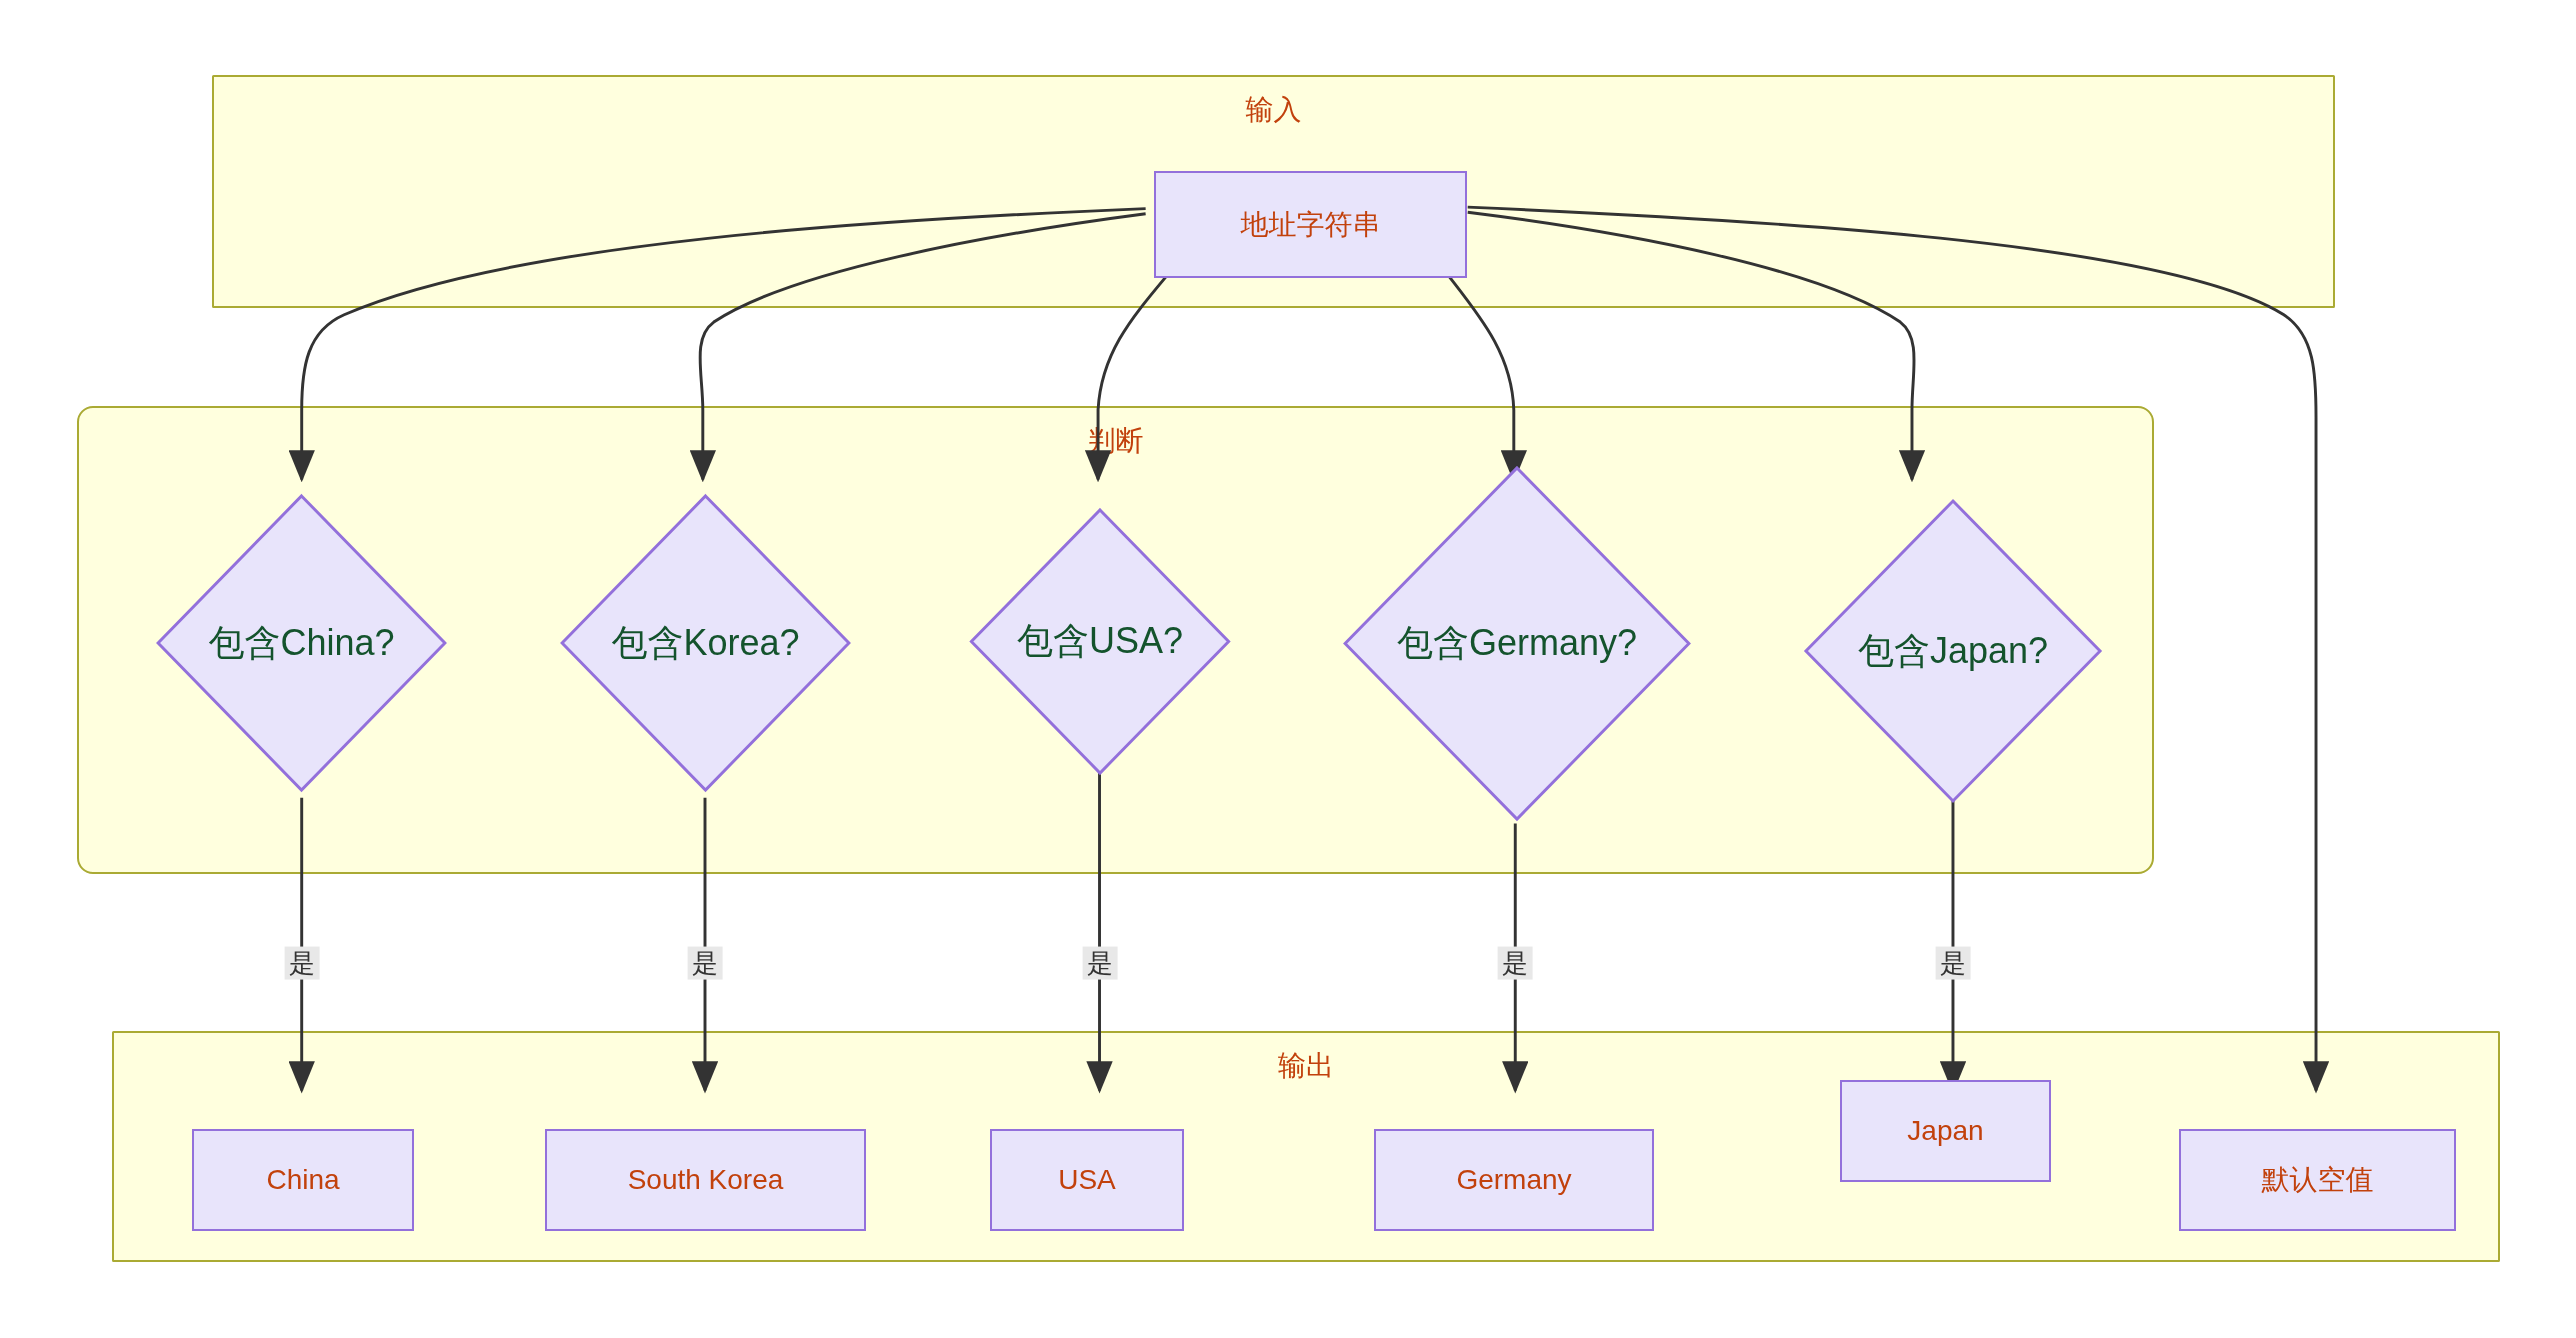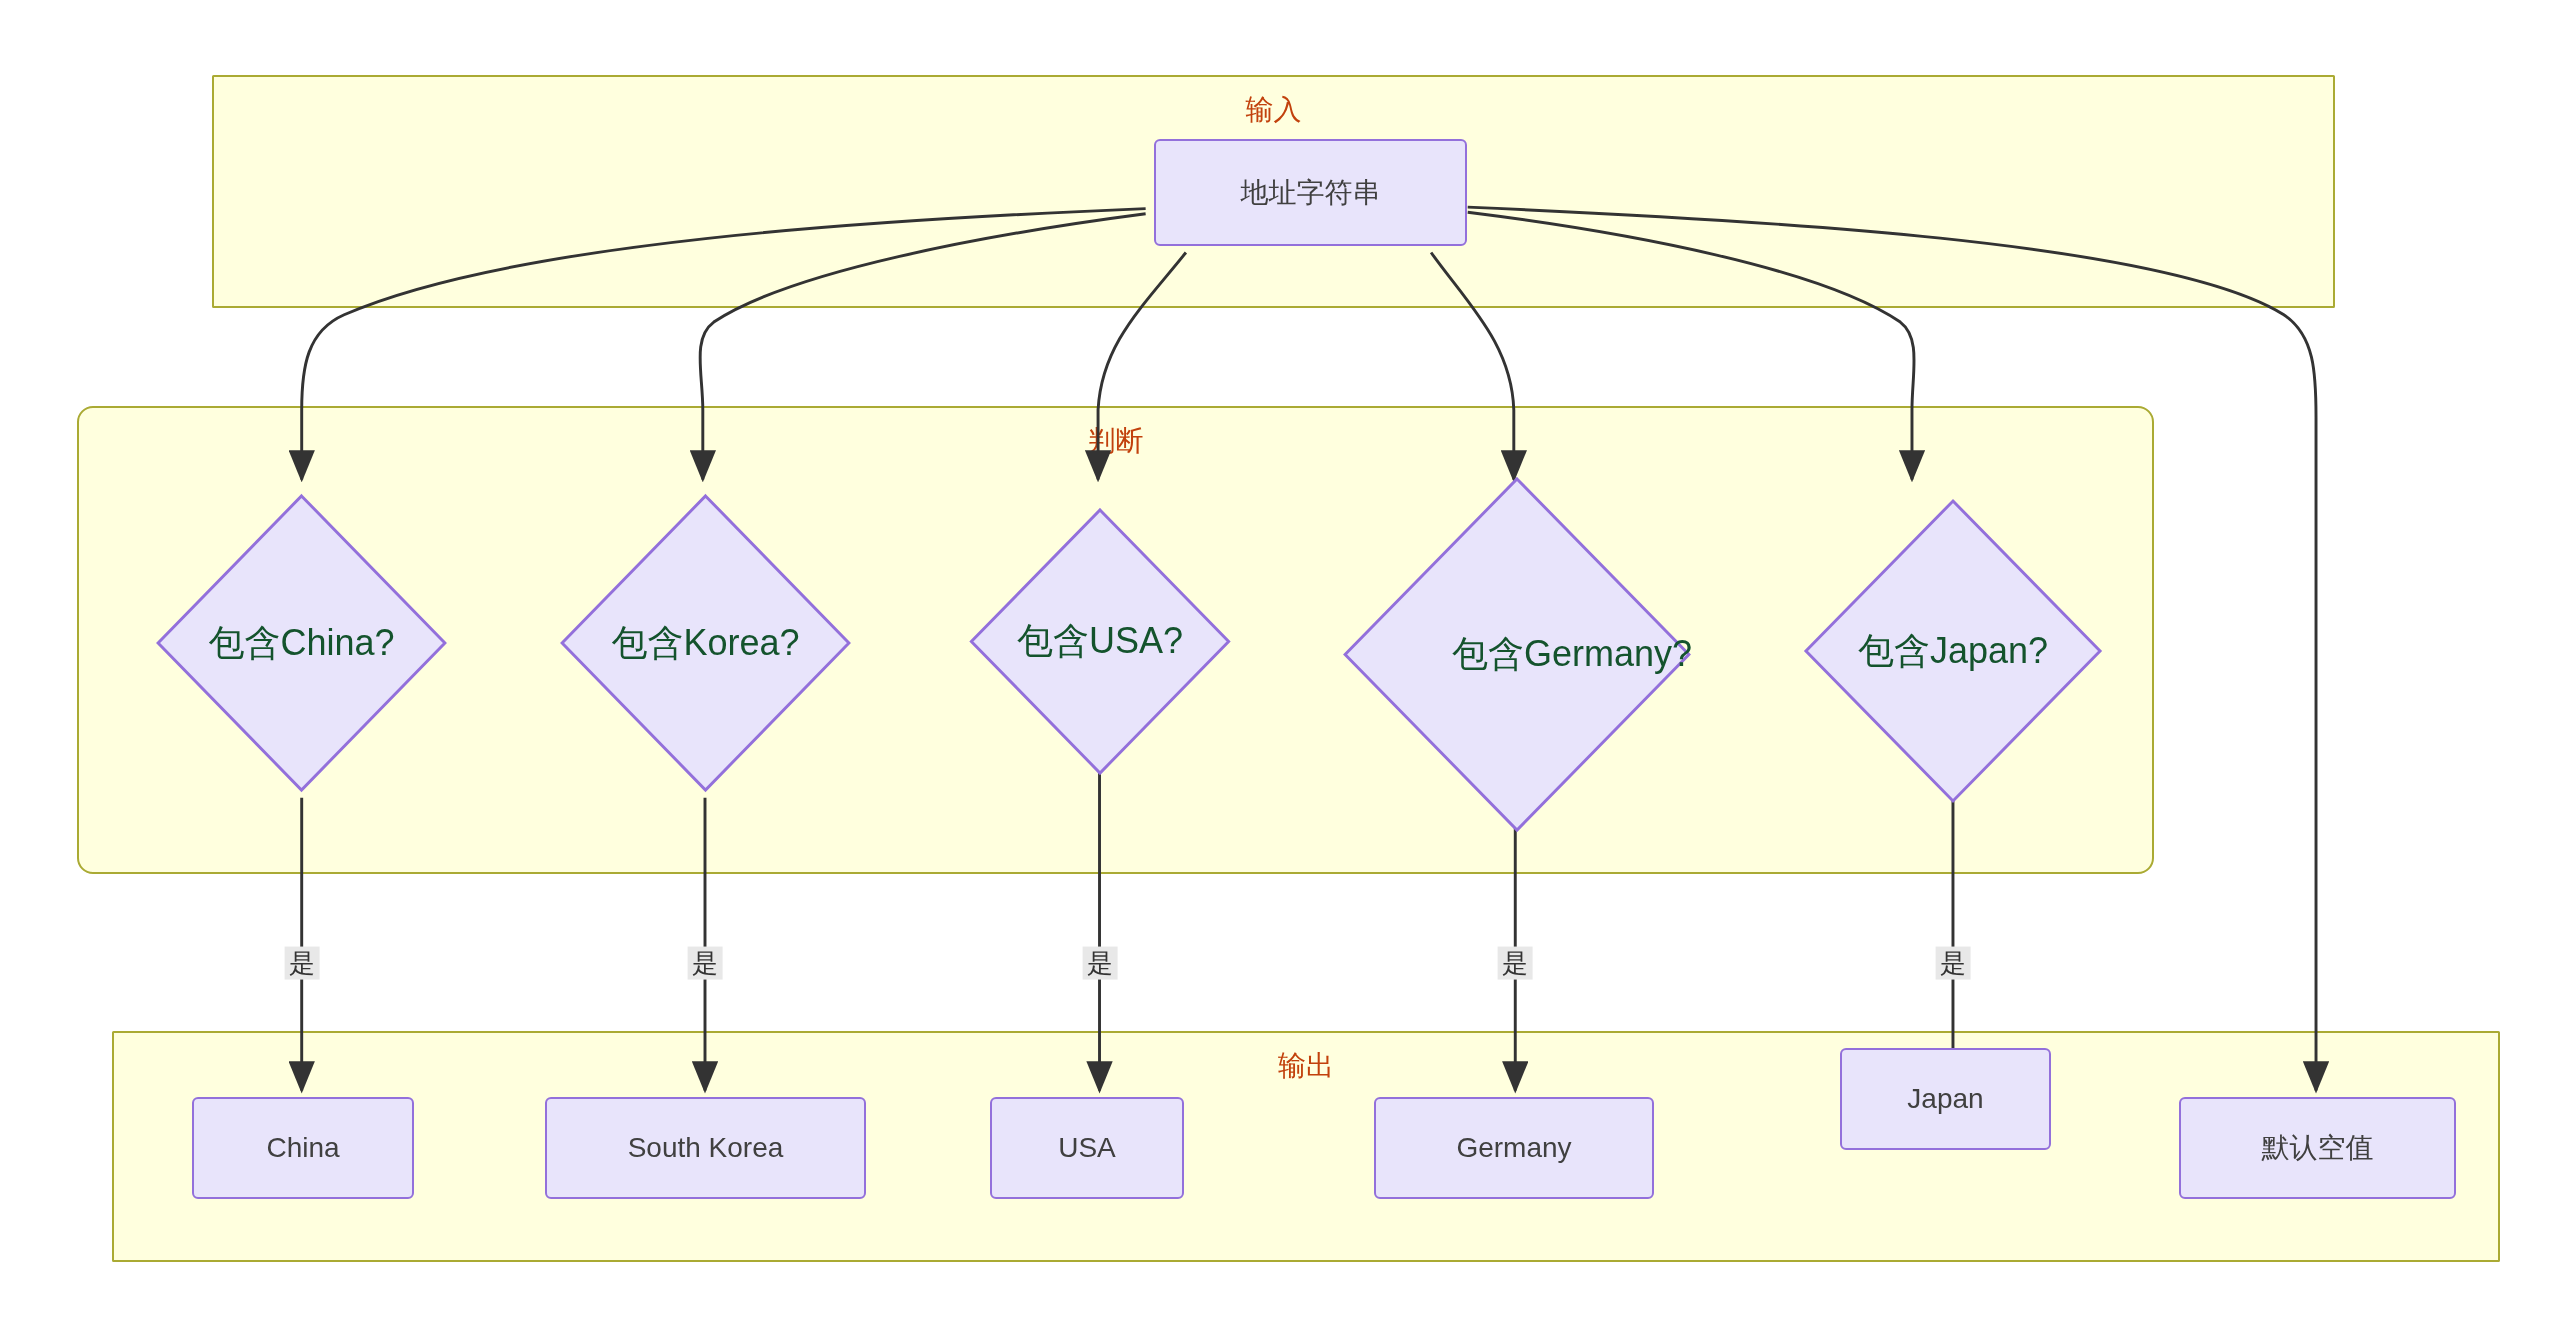--- a/index.html
+++ b/index.html
@@ -44,23 +44,24 @@
   }
   .node {
     position: absolute;
     background: #e8e4fb;
     border: 2.2px solid #9370db;
     box-sizing: border-box;
     display: flex;
     align-items: center;
     justify-content: center;
     font-size: 28px;
-    color: #404040;
-    border-radius: 6px;
-    white-space: nowrap;
+    color: #c2410c;
+    border-radius: 0;
+    white-space: nowrap;
+    margin-top: 32px;
   }
   .decision {
     position: absolute;
     display: flex;
     align-items: center;
     justify-content: center;
   }
   .decision svg {
     position: absolute;
     left: 0;
@@ -149,21 +150,21 @@
     <span class="dlabel">包含Korea?</span>
   </div>
 
   <div class="decision" style="left:968px; top:507px; width:264px; height:269px;">
     <svg width="264" height="269" viewBox="0 0 360 368">
       <polygon points="180,4 356,184 180,364 4,184" fill="#e8e4fb" stroke="#9370db" stroke-width="4"></polygon>
     </svg>
     <span class="dlabel">包含USA?</span>
   </div>
 
-  <div class="decision" style="left:1342px; top:476px; width:350px; height:357px;justify-content:flex-end;">
+  <div class="decision" style="left:1342px; top:465px; width:350px; height:357px;">
     <svg width="350" height="357" viewBox="0 0 478 488">
       <polygon points="239,4 474,244 239,484 4,244" fill="#e8e4fb" stroke="#9370db" stroke-width="4"></polygon>
     </svg>
     <span class="dlabel">包含Germany?</span>
   </div>
 
   <div class="decision" style="left:1803px; top:498px; width:300px; height:306px;">
     <svg width="300" height="306" viewBox="0 0 410 418">
       <polygon points="205,4 406,209 205,414 4,209" fill="#e8e4fb" stroke="#9370db" stroke-width="4"></polygon>
     </svg>

